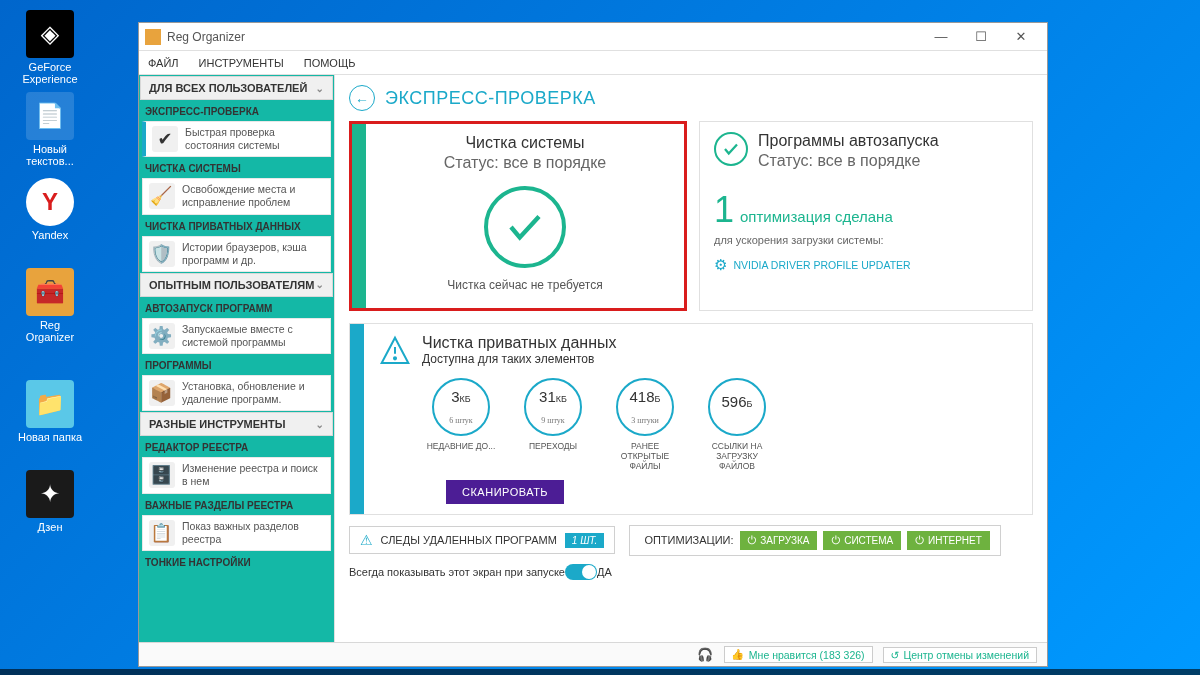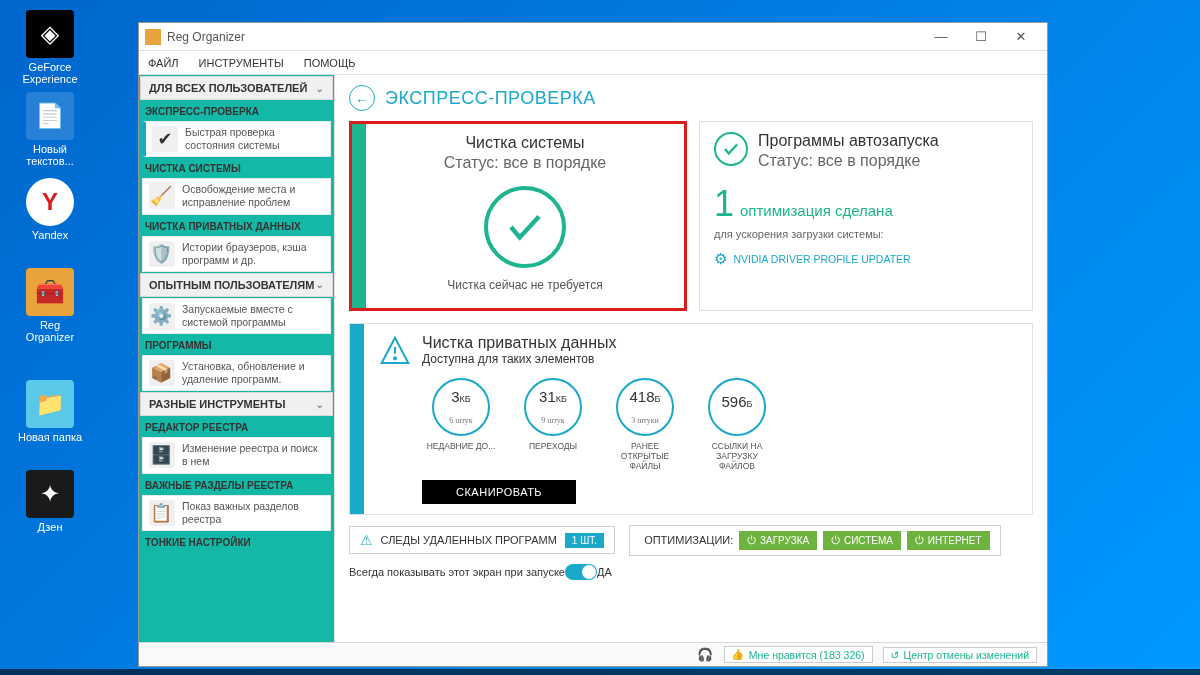--- a/index.html
+++ b/index.html
@@ -37,21 +37,21 @@
 .card { flex: 1; border: 1px solid #e0e0e0; display: flex; min-height: 190px; position: relative; }
 .card.highlight { border: 3px solid #d91d1d; }
 .card .stripe { width: 14px; background: #1cb58f; }
 .card .cardbody { flex: 1; padding: 10px 12px; display: flex; flex-direction: column; align-items: center; }
 .card h2 { font-size: 16px; font-weight: 400; color: #333; }
 .card .status { font-size: 16px; color: #666; margin-top: 2px; }
 .big-check { width: 82px; height: 82px; border: 4px solid #1cb58f; border-radius: 50%; display: flex; align-items: center; justify-content: center; margin: 14px 0 10px; }
 .big-check svg { width: 42px; height: 42px; }
 .card .footer-text { font-size: 12px; color: #555; margin-top: auto; padding-bottom: 6px; }
 .card2-body { padding: 10px 14px; flex: 1; }
-.card2-head { display: flex; align-items: flex-start; gap: 10px; margin-bottom: 16px; }
+.card2-head { display: flex; align-items: flex-start; gap: 10px; margin-bottom: 22px; }
 .sm-check { width: 34px; height: 34px; border: 2.5px solid #1cb58f; border-radius: 50%; display: flex; align-items: center; justify-content: center; flex-shrink: 0; }
 .sm-check svg { width: 18px; height: 18px; }
 .opt-line { display: flex; align-items: baseline; gap: 6px; margin-bottom: 6px; }
 .opt-line .num1 { font-size: 36px; font-weight: 300; color: #1cb58f; line-height: 1; }
 .opt-line .txt { font-size: 15px; color: #1cb58f; }
 .opt-sub { font-size: 11px; color: #666; margin-bottom: 10px; }
 .opt-item { display: flex; align-items: center; gap: 6px; font-size: 10.5px; color: #1ba9c9; cursor: pointer; }
 .opt-item .gear { color: #1ba9c9; font-size: 15px; }
 .card3 { border: 1px solid #e0e0e0; display: flex; margin-bottom: 10px; }
 .card3 .stripe { width: 14px; background: #1ba9c9; }
@@ -59,25 +59,25 @@
 .c3head { display: flex; align-items: flex-start; gap: 10px; margin-bottom: 10px; }
 .warn-icon { width: 34px; height: 34px; flex-shrink: 0; display: flex; align-items: center; justify-content: center; }
 .warn-icon svg { width: 32px; height: 32px; }
 .circles { display: flex; gap: 14px; margin: 6px 0 8px 44px; }
 .circ-item { display: flex; flex-direction: column; align-items: center; width: 78px; }
 .circ { width: 58px; height: 58px; border: 2px solid #1ba9c9; border-radius: 50%; display: flex; flex-direction: column; align-items: center; justify-content: center; }
 .circ .cv { font-size: 15px; color: #333; line-height: 1; }
 .circ .cv .unit { font-size: 9px; }
 .circ .cs { font-size: 8px; color: #777; margin-top: 12px; font-family: Liberation Serif, serif; }
 .circ-item .clabel { font-size: 8.5px; color: #555; text-align: center; margin-top: 5px; line-height: 1.2; }
-.scan-btn { background: #000000; color: #fff; padding: 6px 34px; font-size: 11px; border: none; cursor: pointer; margin-left: 44px; letter-spacing: 0.5px; }
+.scan-btn { background: #4c1d95; color: #fff; padding: 6px 16px; font-size: 11px; border: none; cursor: pointer; margin-left: 68px; letter-spacing: 0.5px; }
 .bottom-row { display: flex; gap: 14px; margin-bottom: 8px; align-items: center; }
 .pill-box { border: 1px solid #d0d0d0; padding: 5px 10px; display: flex; align-items: center; gap: 8px; font-size: 11px; color: #333; cursor: pointer; }
 .pill-box .warn-sm { color: #1ba9c9; font-size: 14px; }
-.badge { background: #1ba9c9; color: #fff; padding: 2px 7px; font-size: 10px; }
+.badge { background: #1ba9c9; color: #fff; padding: 2px 7px; font-size: 10px; font-style: italic; }
 .opt-label { font-size: 11px; color: #333; padding-left: 4px; }
 .opt-btn { background: #6eb23f; color: #fff; padding: 3px 8px; font-size: 10px; display: inline-flex; align-items: center; gap: 4px; cursor: pointer; }
 .opt-btn .pwr { font-size: 11px; }
 .always-row { display: flex; align-items: center; gap: 0; font-size: 11px; color: #333; padding-bottom: 6px; }
 .toggle { width: 32px; height: 16px; background: #1ba9c9; border-radius: 8px; position: relative; cursor: pointer; }
 .toggle::after { content: ''; position: absolute; right: 1px; top: 1px; width: 14px; height: 14px; background: #fff; border-radius: 50%; }
 .statusbar { height: 24px; border-top: 1px solid #d8d8d8; display: flex; align-items: center; justify-content: flex-end; gap: 10px; padding: 0 10px; font-size: 10.5px; color: #1cb58f; background: #fafafa; }
 .statusbar .sitem { display: flex; align-items: center; gap: 4px; cursor: pointer; border: 1px solid #ccc; padding: 1px 7px; background: #fff; }
 .statusbar .headset { color: #1cb58f; font-size: 13px; border: none; background: none; }
 </style>
@@ -148,20 +148,21 @@
       <div class="sb-item">
           <div class="sicon">🛡️</div>
           <div class="stext">Истории браузеров, кэша программ и др.</div>
         </div>
 
       <div class="sb-header">
           <span>ОПЫТНЫМ ПОЛЬЗОВАТЕЛЯМ</span>
           <span class="chev">⌄</span>
         </div>
 
+      <div class="sb-cat">АВТОЗАПУСК ПРОГРАММ</div>
       <div class="sb-item">
           <div class="sicon">⚙️</div>
           <div class="stext">Запускаемые вместе с системой программы</div>
         </div>
 
       <div class="sb-cat">ПРОГРАММЫ</div>
       <div class="sb-item">
           <div class="sicon">📦</div>
           <div class="stext">Установка, обновление и удаление программ.</div>
         </div>

